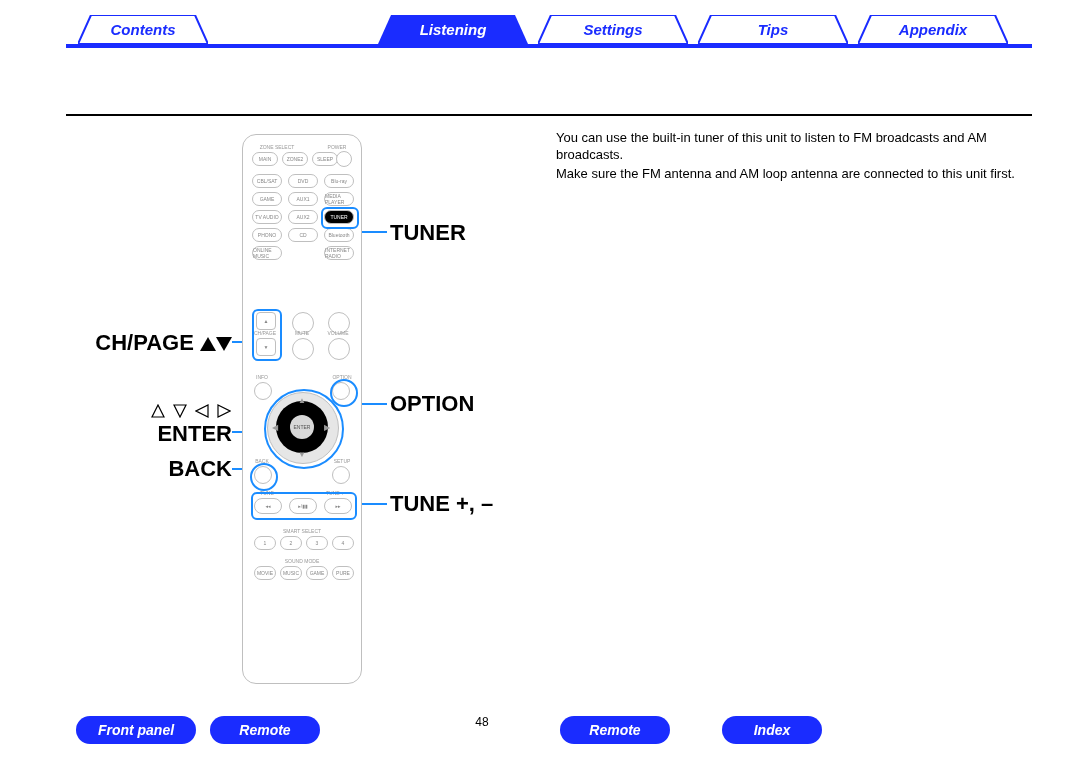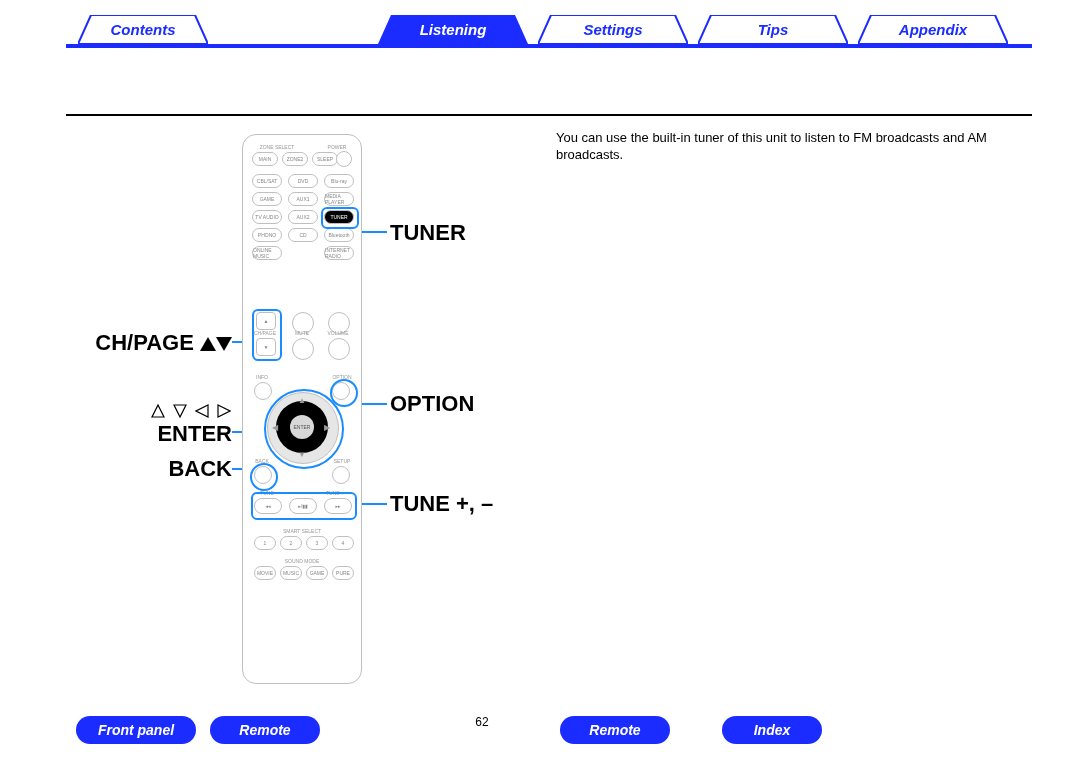--- a/index.html
+++ b/index.html
@@ -102,20 +102,21 @@
           </svg>
         </div>
       <span class="tablabel">Appendix</span>
     </div>
   </div>
 
   <div class="heading-line"></div>
 
   <div class="para">
     <p>You can use the built-in tuner of this unit to listen to FM broadcasts and AM broadcasts.</p>
+    <p>Make sure the FM antenna and AM loop antenna are connected to this unit first.</p>
   </div>
 
   <div class="callout right" style="top:220px">TUNER</div>
 
   <div class="callout left" style="top:330px">
     <span>CH/PAGE</span>
     <span class="tri up"></span><span class="tri down"></span>
   </div>
 
   <div class="callout right" style="top:391px">OPTION</div>
@@ -238,21 +239,21 @@
             <path d="M14 0 H106 A14 14 0 0 1 106 28 H14 A14 14 0 0 1 14 0 Z" fill="#1a2cff"></path>
           </svg></div>
       <span class="pilllabel">Front panel</span>
     </div>
     <div class="pill" style="left:210px;width:110px">
       <div class="pillbg"><svg width="110" height="28">
             <path d="M14 0 H96 A14 14 0 0 1 96 28 H14 A14 14 0 0 1 14 0 Z" fill="#1a2cff"></path>
           </svg></div>
       <span class="pilllabel">Remote</span>
     </div>
-    <div class="pagenum" style="left:462px">62</div>
+    <div class="pagenum" style="left:462px">48</div>
     <div class="pill" style="left:560px;width:110px">
       <div class="pillbg"><svg width="110" height="28">
             <path d="M14 0 H96 A14 14 0 0 1 96 28 H14 A14 14 0 0 1 14 0 Z" fill="#1a2cff"></path>
           </svg></div>
       <span class="pilllabel">Remote</span>
     </div>
     <div class="pill" style="left:722px;width:100px">
       <div class="pillbg"><svg width="100" height="28">
             <path d="M14 0 H86 A14 14 0 0 1 86 28 H14 A14 14 0 0 1 14 0 Z" fill="#1a2cff"></path>
           </svg></div>

